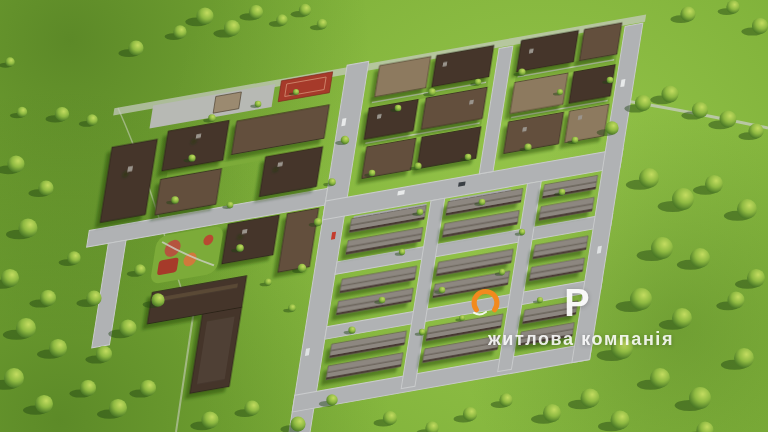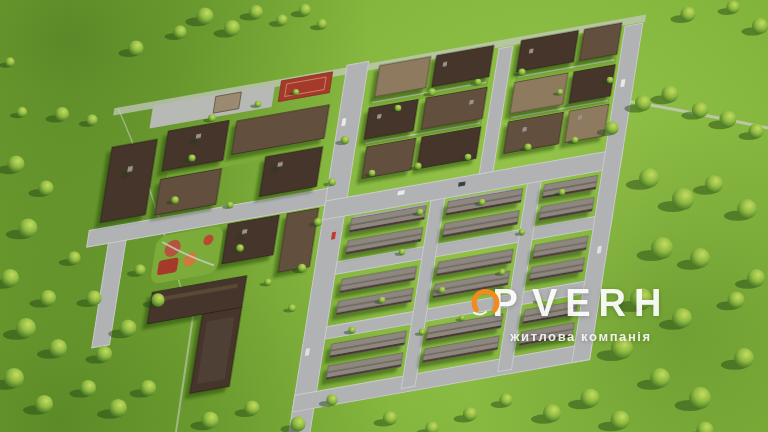--- a/index.html
+++ b/index.html
@@ -8,21 +8,21 @@
   .stage svg{position:absolute;left:0;top:0;display:block;}
   
   .watermark{position:absolute;left:474px;top:284px;width:214px;
              display:flex;flex-direction:column;align-items:center;
              pointer-events:none;}
   .wordmark{display:flex;align-items:center;gap:6px;
             color:rgba(255,255,255,.93);font-weight:bold;font-size:38px;
             line-height:1;letter-spacing:8px;
             text-shadow:0 1px 5px rgba(0,0,0,.22);}
   .wm-icon{width:31px;height:31px;margin:2px 0 0 -4px;flex:0 0 auto;}
-  .tagline{margin-top:7px;font-size:13px;font-weight:bold;
+  .tagline{margin-top:7px;font-size:18px;font-weight:bold;
            letter-spacing:1.6px;color:rgba(255,255,255,.88);
            text-shadow:0 1px 4px rgba(0,0,0,.25);white-space:nowrap;}
   
   .bd{fill:#44362a;stroke:#281f16;stroke-width:.7;}
   .bm{fill:#63503c;stroke:#33281d;stroke-width:.7;}
   .bb{fill:#8d7a5e;stroke:#4a3d2c;stroke-width:.7;}
   .roadline{stroke:#c9cbcc;stroke-width:1;}
 </style>
 </head>
 <body>
@@ -315,17 +315,16 @@
   </g>
 </svg>
 
   <div class="watermark">
     <div class="wordmark">
       <span>P</span>
       <svg class="wm-icon" viewBox="0 0 34 34">
         <path d="M7 26 A 12.5 12.5 0 1 1 27 26" fill="none" stroke-width="5.6" stroke-linecap="round" stroke="#f28a1e"></path>
         <path d="M4.5 29.5 Q 11 33.5 17.5 28.5" stroke="#ffffff" stroke-width="2.2" fill="none" opacity=".9" stroke-linecap="round"></path>
       </svg>
-      <span>VERH</span>
     </div>
     <div class="tagline">житлова компанія</div>
   </div>
 </div>
 
 </body></html>

